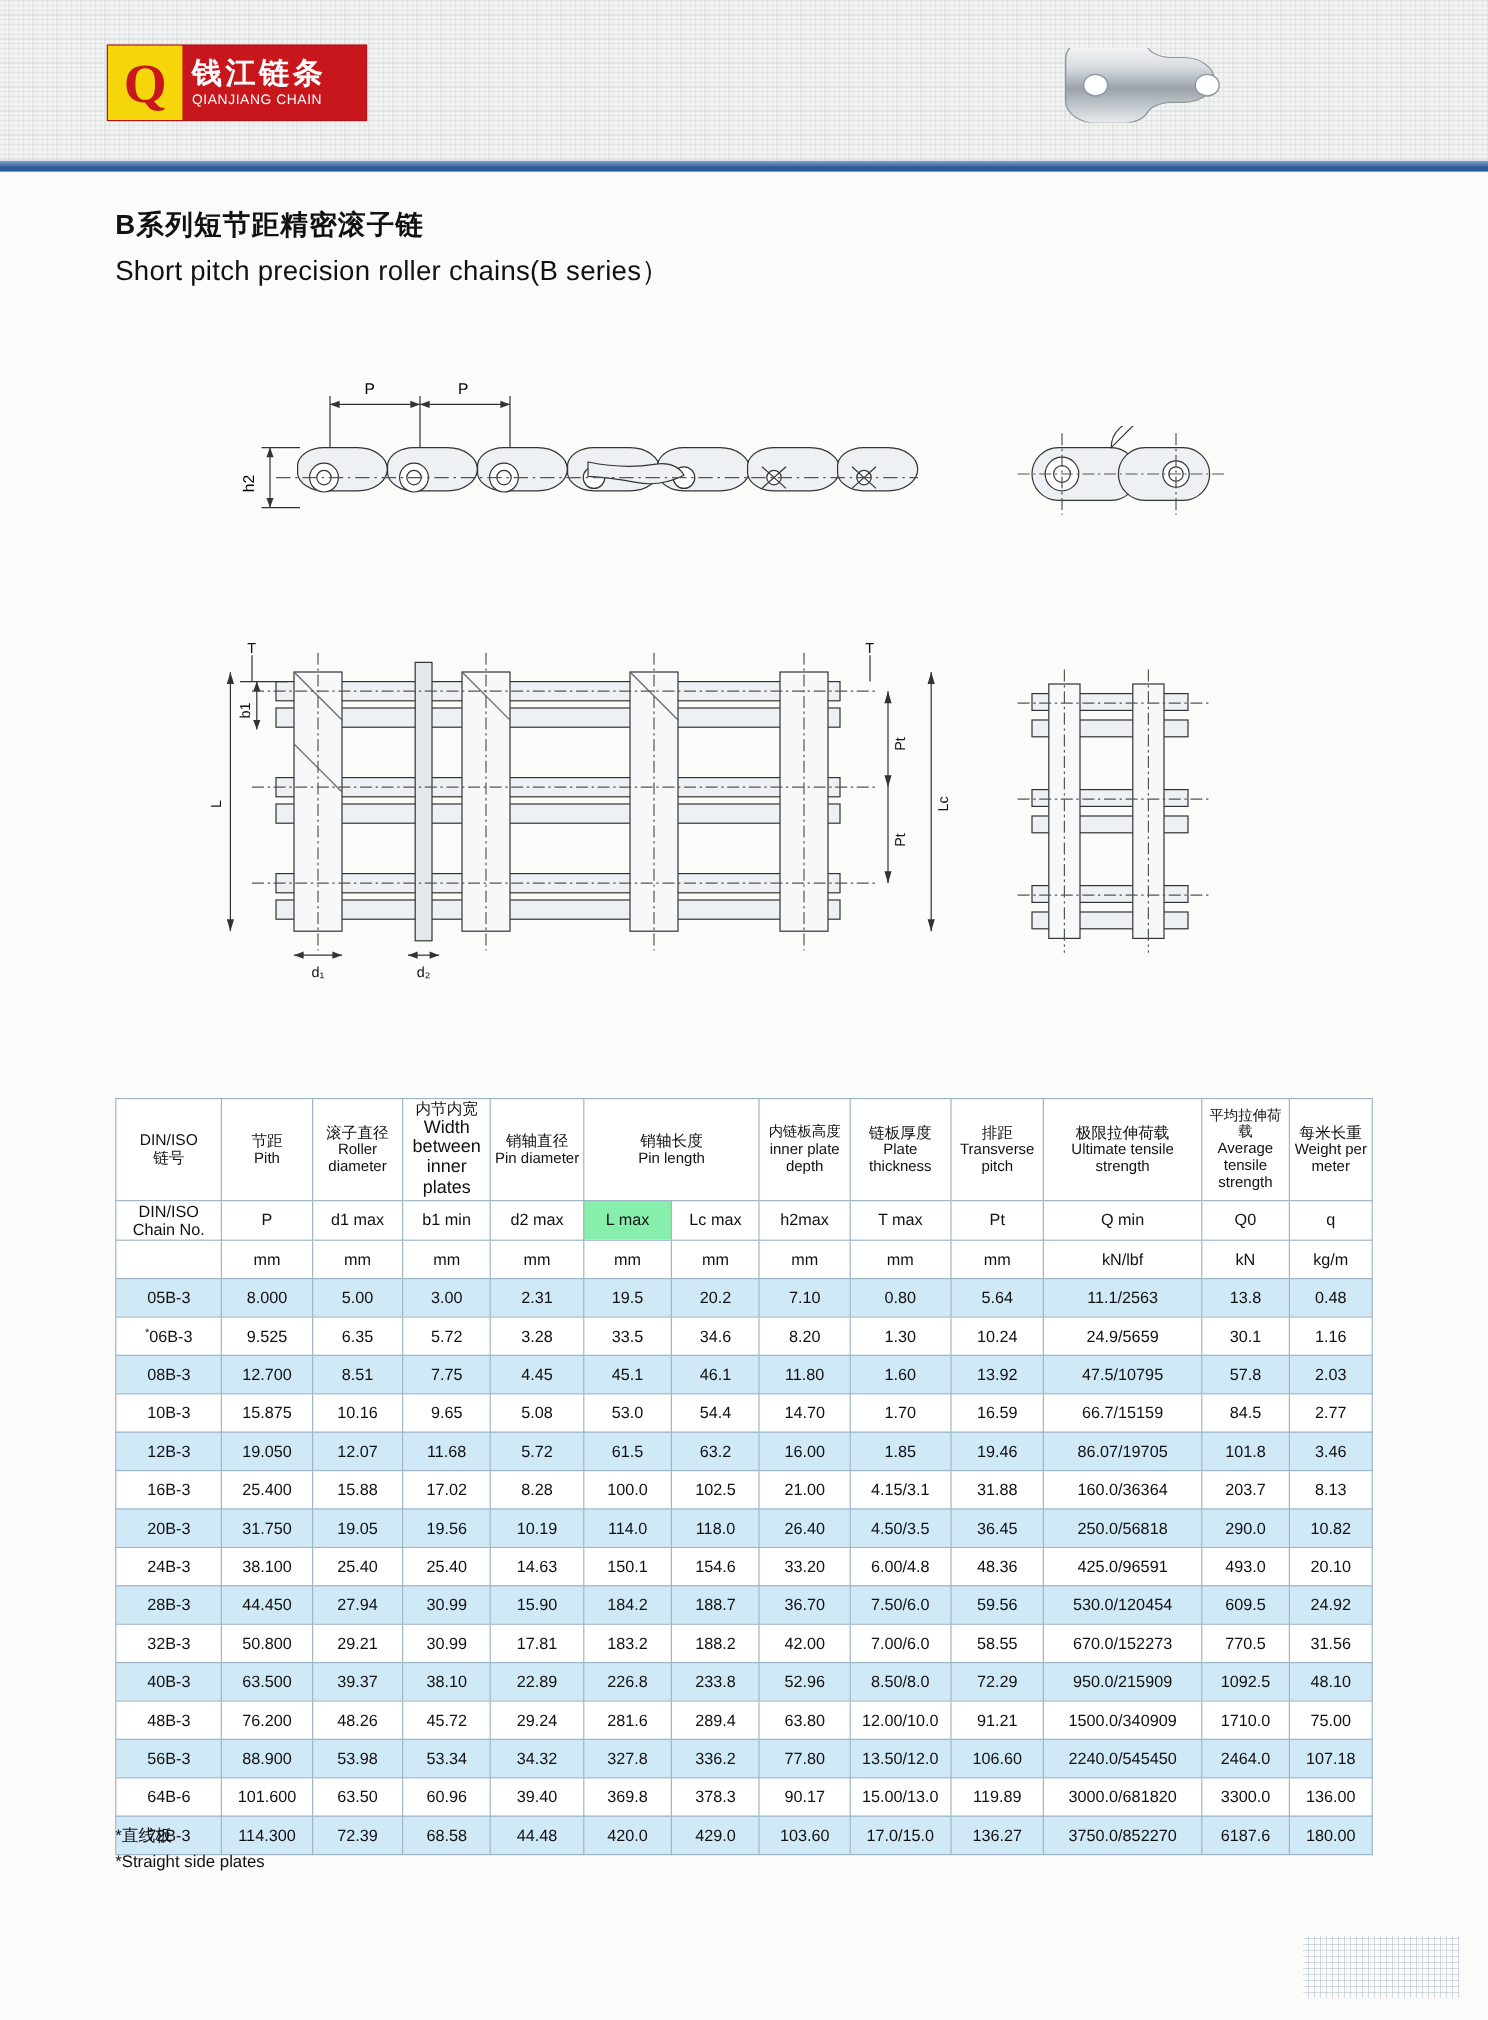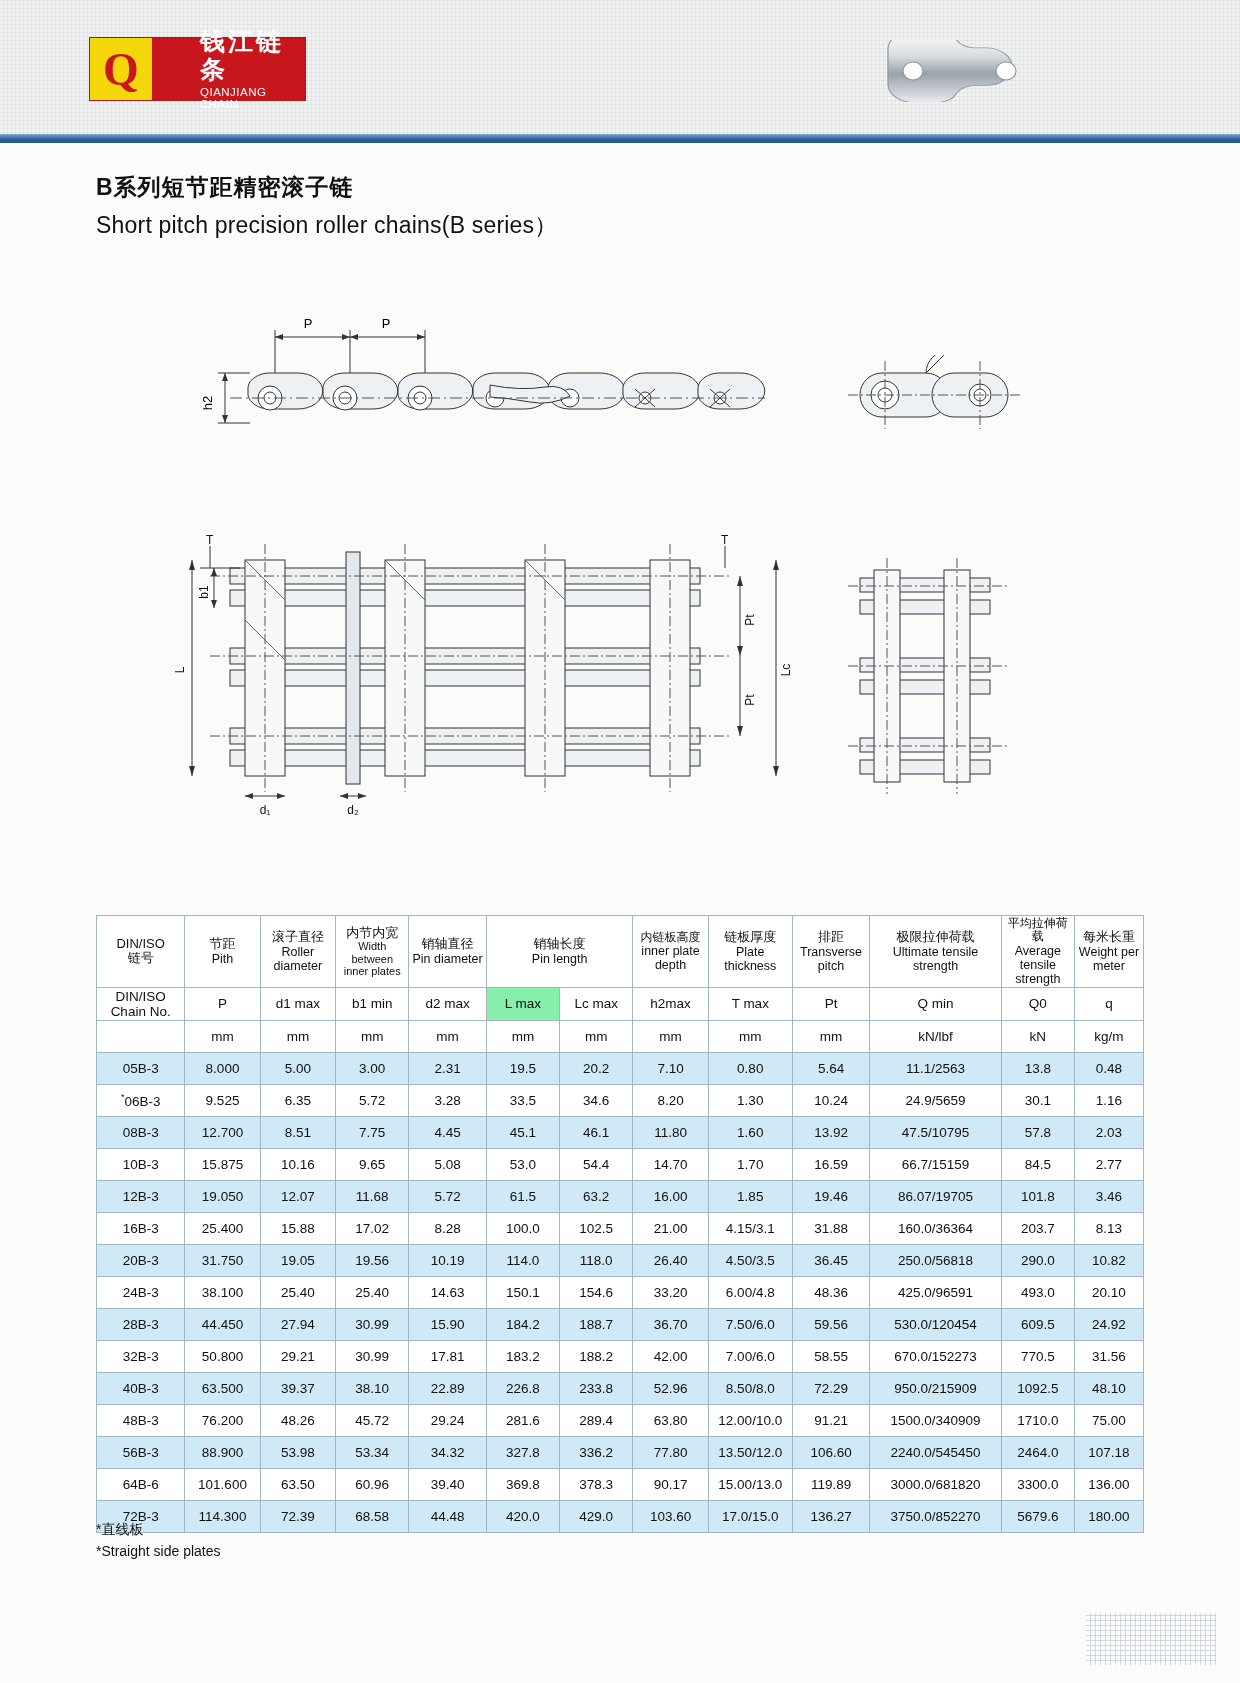--- a/index.html
+++ b/index.html
@@ -27,21 +27,21 @@
   .logo-box{
     position:absolute;left:90px;top:38px;width:215px;height:62px;
     background:#c8161d;display:flex;align-items:center;
     box-shadow:0 0 0 1px #b0131a;
   }
   .logo-q{
     width:62px;height:62px;background:#f5d60a;color:#c8161d;
     font-family:"Liberation Serif", serif;font-size:46px;font-weight:bold;
     display:flex;align-items:center;justify-content:center;
   }
-  .logo-text{flex:1;padding-left:8px;color:#fff;margin-left:40px;}
+  .logo-text{flex:1;padding-left:8px;color:#fff;}
   .logo-cn{font-size:25px;font-weight:bold;letter-spacing:3px;line-height:1.1;}
   .logo-en{font-size:11.5px;letter-spacing:.5px;margin-top:3px;}
   .header-link-art{position:absolute;right:200px;top:40px;width:160px;height:62px;}
   
   .title-cn{
     position:absolute;left:96px;top:172px;font-size:23px;font-weight:bold;letter-spacing:1px;
   }
   .title-en{
     position:absolute;left:96px;top:210px;font-size:23px;letter-spacing:.2px;
   }
@@ -318,21 +318,21 @@
         <th>
           <div class="hd-cn">节距</div>
           <div class="hd-en">Pith</div>
         </th>
         <th>
           <div class="hd-cn">滚子直径</div>
           <div class="hd-en">Roller diameter</div>
         </th>
         <th>
           <div class="hd-cn">内节内宽</div>
-          <div class="hd-en" style="font-size:11px">Width between inner plates</div>
+          <div class="hd-en" style="font-size:15px">Width between inner plates</div>
         </th>
         <th>
           <div class="hd-cn">销轴直径</div>
           <div class="hd-en">Pin diameter</div>
         </th>
         <th colspan="2">
           <div class="hd-cn">销轴长度</div>
           <div class="hd-en">Pin length</div>
         </th>
         <th>
@@ -612,21 +612,21 @@
           <td>114.300</td>
           <td>72.39</td>
           <td>68.58</td>
           <td>44.48</td>
           <td>420.0</td>
           <td>429.0</td>
           <td>103.60</td>
           <td>17.0/15.0</td>
           <td>136.27</td>
           <td>3750.0/852270</td>
-          <td>5679.6</td>
+          <td>6187.6</td>
           <td>180.00</td>
         </tr>
       </tbody>
   </table>
 </div>
 
 <div class="note note1">*直线板</div>
 <div class="note note2">*Straight side plates</div>
 <div class="corner"></div>
 

